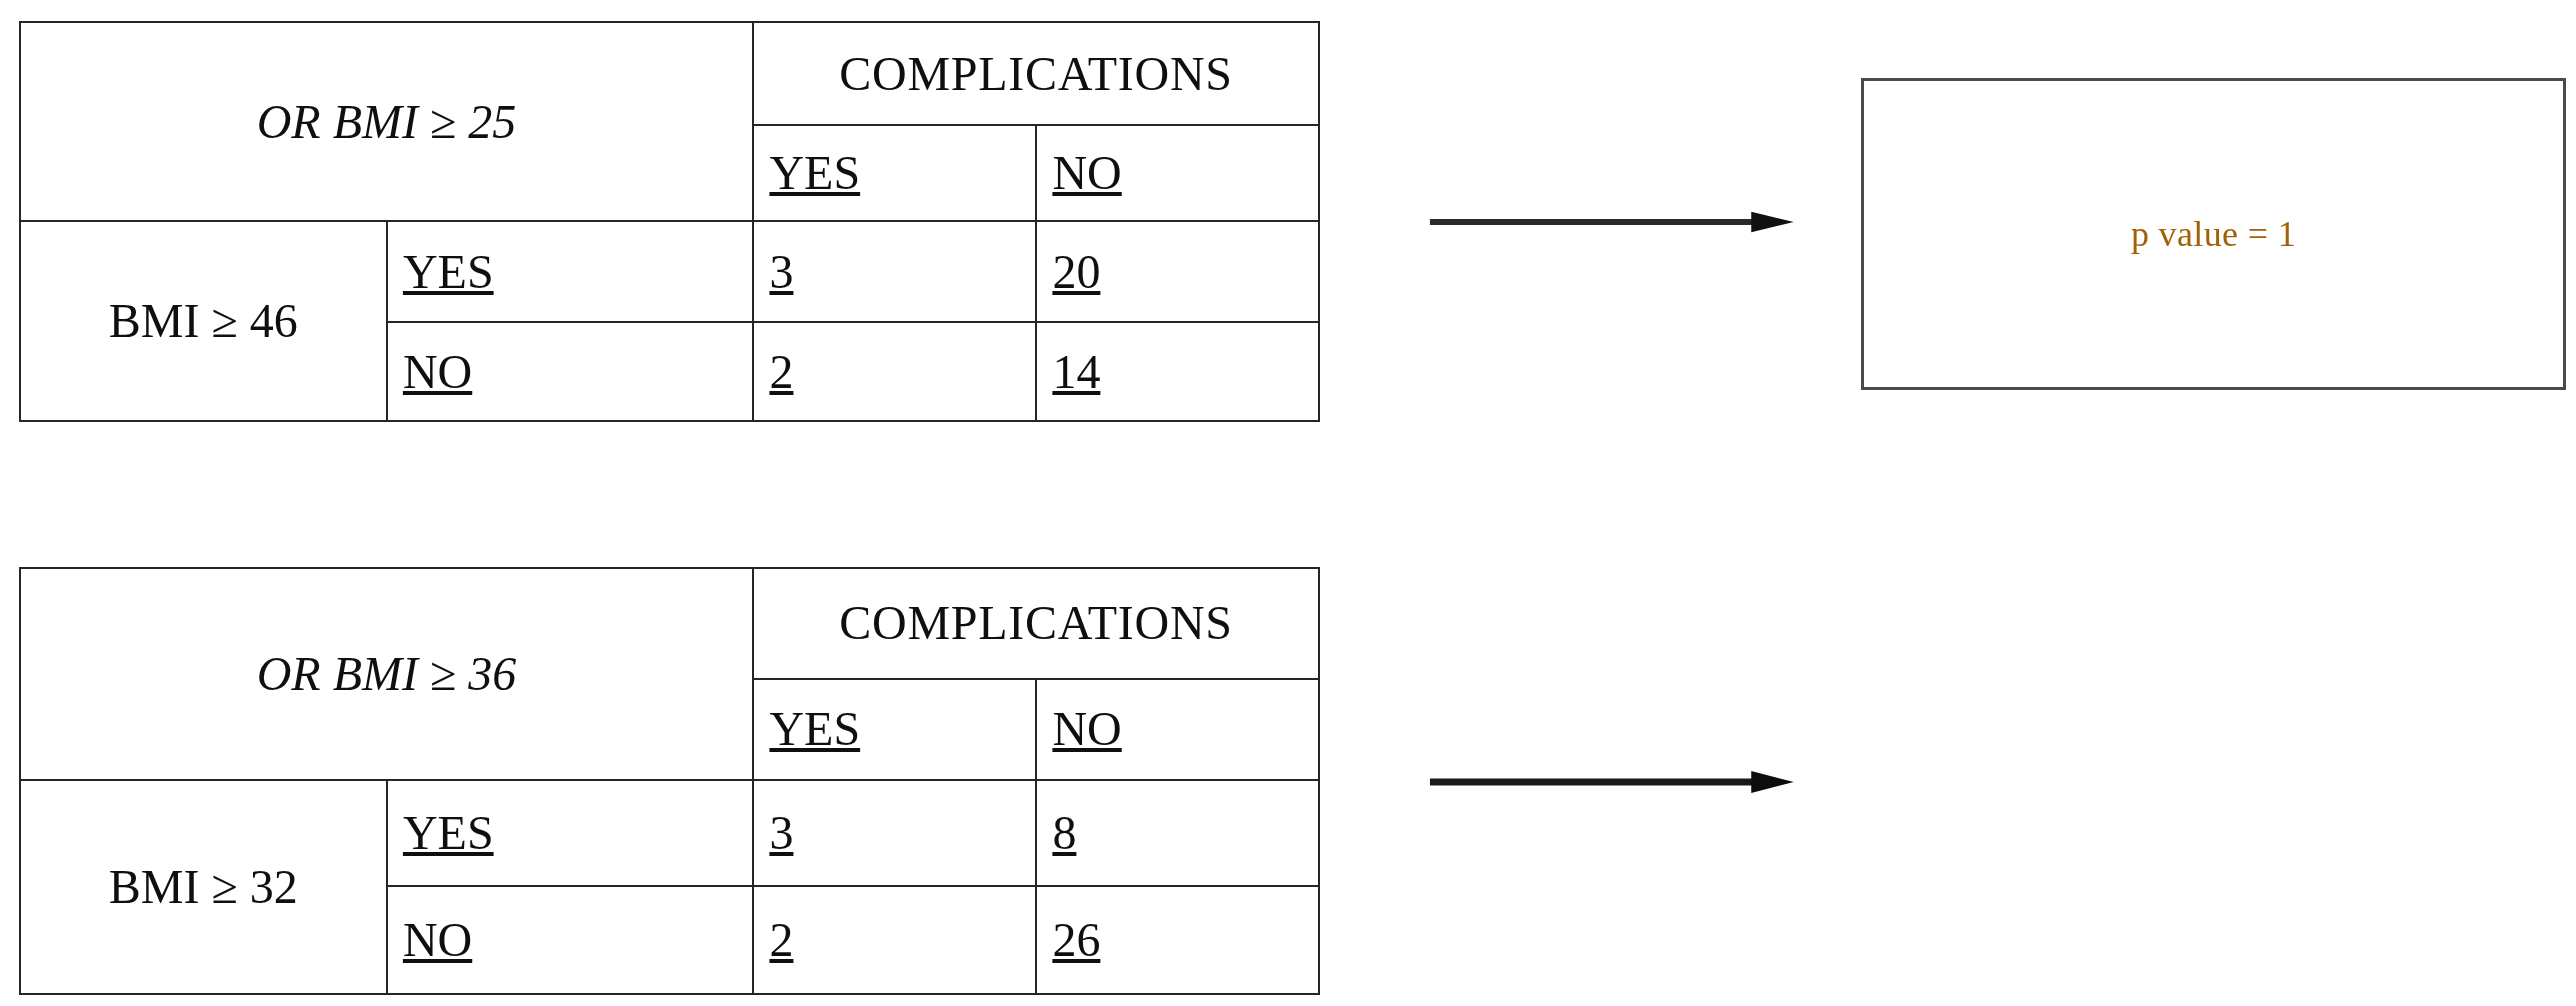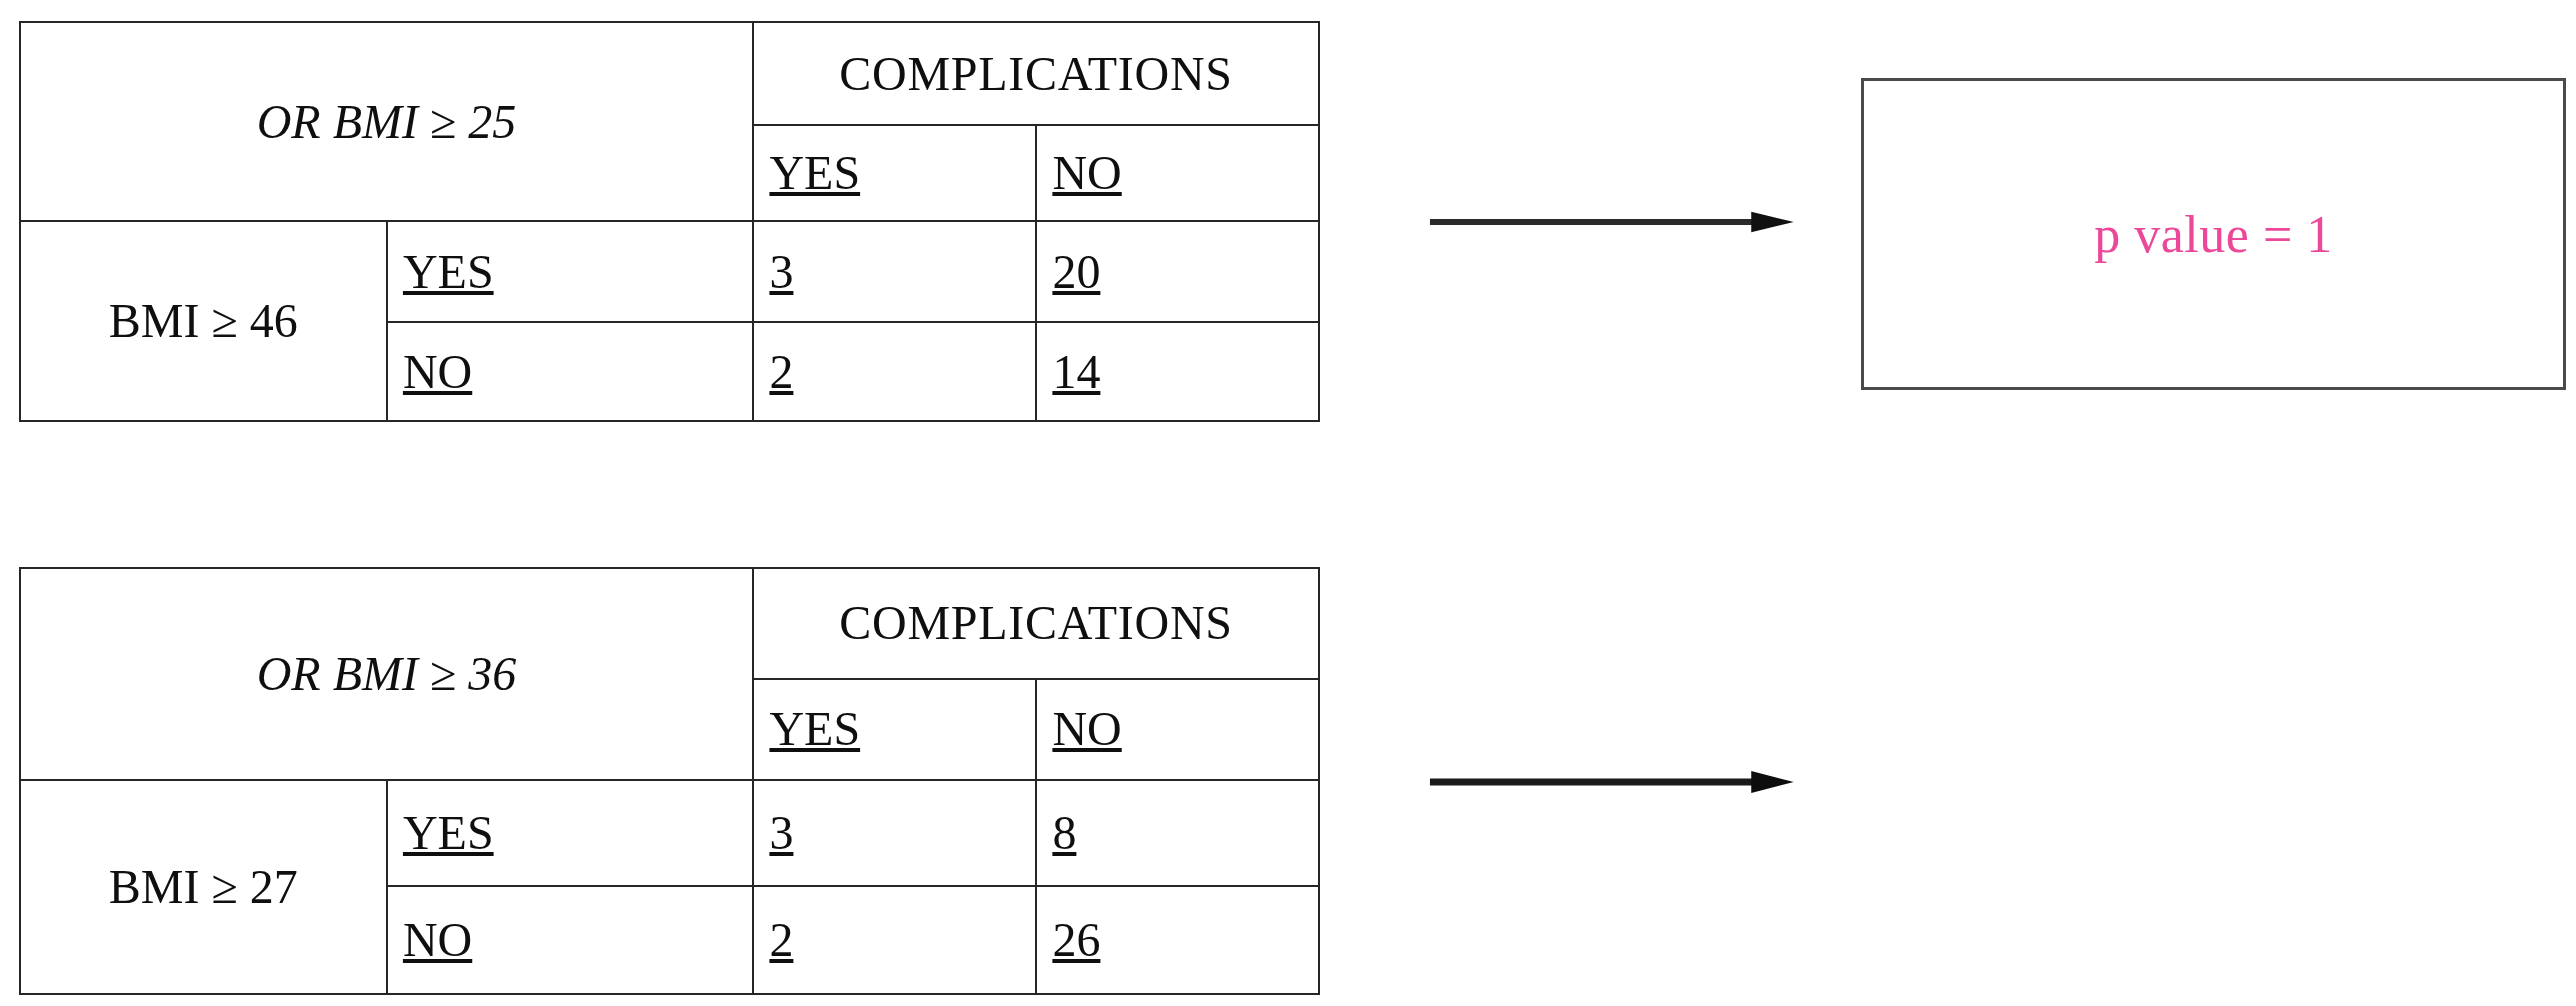--- a/index.html
+++ b/index.html
@@ -80,23 +80,23 @@
     border:3.4px solid #4a4a4a;
     background:#fff;
     display:flex;
     align-items:center;
     justify-content:center;
     box-sizing:border-box;
   }
   .b0 .resultbox{top:57px;height:312px;}
   .b1 .resultbox{top:56px;height:311px;}
   .resultbox .pval{
-    font-size:52px;
+    font-size:36px;
     letter-spacing:.01em;
-    color:#ec4899;
+    color:#a16207;
     white-space:nowrap;
   }
 </style>
 </head>
 <body>
 
 <div id="canvas">
 
   <div class="block b0">
 
@@ -142,21 +142,21 @@
       <tbody>
         <tr class="r-top">
           <td class="col-rowlab c-center hdr-or" rowspan="2" colspan="2">OR BMI ≥ 36</td>
           <td class="col-yes c-center hdr-comp" colspan="2">COMPLICATIONS</td>
         </tr>
         <tr class="r-sub">
           <td class="col-yes c-left">YES</td>
           <td class="col-no c-left">NO</td>
         </tr>
         <tr class="r-yes">
-          <td class="col-rowlab c-center" rowspan="2">BMI ≥ 27</td>
+          <td class="col-rowlab c-center" rowspan="2">BMI ≥ 32</td>
           <td class="col-ynlab c-left">YES</td>
           <td class="col-yes c-left">3</td>
           <td class="col-no c-left">8</td>
         </tr>
         <tr class="r-no">
           <td class="col-ynlab c-left">NO</td>
           <td class="col-yes c-left">2</td>
           <td class="col-no c-left">26</td>
         </tr>
       </tbody>

